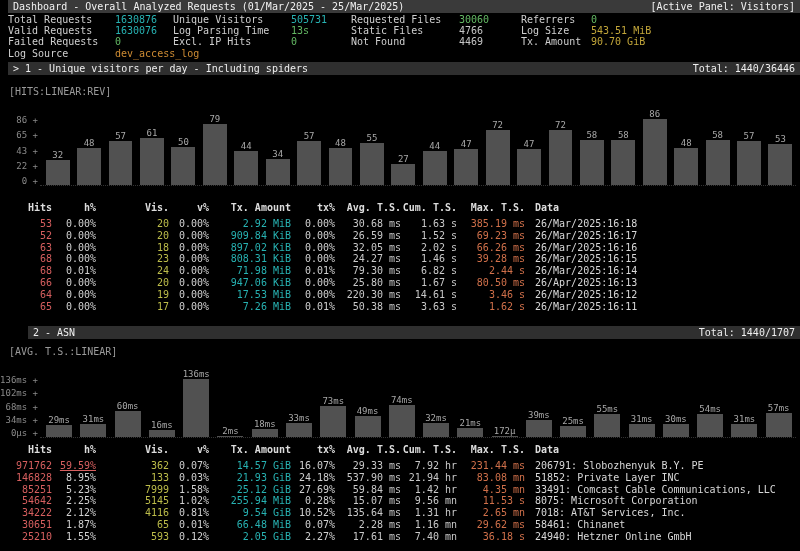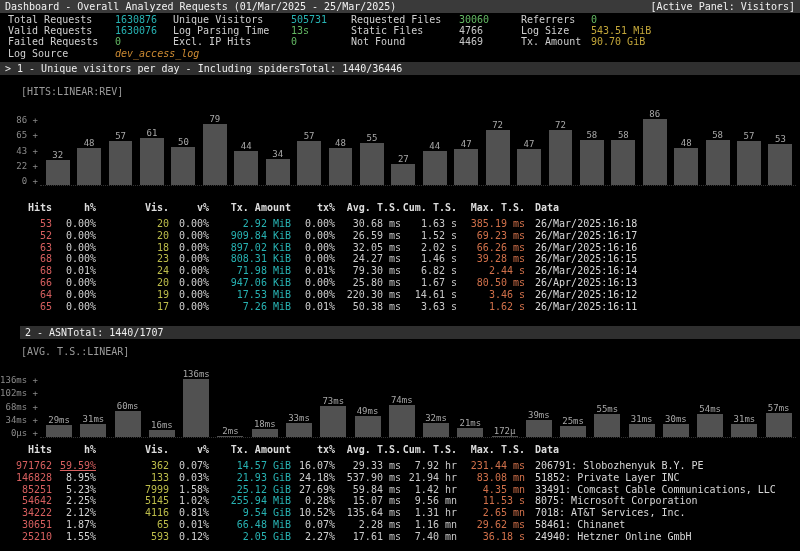--- a/index.html
+++ b/index.html
@@ -1,39 +1,39 @@
 <!DOCTYPE html>
 <html style="--red: #d75f5f; --yellow: #bdbd4a; --cyan: #27b2b2; --green: #63b863; --gold: #c2a63a; --orange: #cd8b33; --maxts: #d0704a; --bar: #515151;"><head>
 <meta charset="utf-8">
 <style>
   html,body{margin:0;padding:0;background:#000;}
   body{width:800px;height:551px;position:relative;overflow:hidden;
        font-family:"DejaVu Sans Mono",monospace;font-size:10px;color:#d0d0d0;}
-  .abs{position:absolute;left:0;right:0;}
+  .abs{position:absolute;left:8px;right:0;}
   
   #titlebar{top:0;height:13px;line-height:13px;background:#3a3a3a;color:#f2f2f2;
             display:flex;justify-content:space-between;padding:0 5px;}
   
   #summary{top:14px;left:8px;right:4px;}
   .srow{display:flex;line-height:11.2px;height:11.2px;white-space:pre;}
   .sl{color:#cfcfcf;}
   .p1{width:107px}.p2{width:58px}.p3{width:118px}.p4{width:60px}
   .p5{width:108px}.p6{width:62px}.p7{width:70px}.p8{flex:1}
   .tone-cyan{color:var(--cyan,#27b2b2);}
   .tone-green{color:var(--green,#63b863);}
   .tone-gold{color:var(--gold,#c2a63a);}
-  .tone-orange{color:var(--orange,#cd8b33);font-style:italic;}
+  .tone-orange{color:var(--orange,#cd8b33);}
   .tone-gray{color:#c6c6c6;}
   
   .phdr{height:13px;line-height:13px;background:#2f2f2f;color:#efefef;
-        display:flex;padding:0 5px;}
+        display:flex;justify-content:space-between;padding:0 5px;}
   #panel1-header{top:62px;}
   #panel2-header{top:326px;margin-left:20px;}
   
-  .meta{color:#9a9a9a;left:21px;right:auto;}
+  .meta{color:#9a9a9a;left:9px;right:auto;}
   #chart1-meta{top:86px;}
   #chart2-meta{top:346px;}
   .chart{left:4px;right:4px;display:flex;}
   #chart1{top:100px;height:86px;}
   #chart2{top:358px;height:80px;}
   .axis{width:36px;display:flex;flex-direction:column;justify-content:space-between;
         align-items:flex-end;color:#8a8a8a;box-sizing:border-box;font-size:9px;
         padding-right:2px;white-space:pre;}
   #chart1 .axis{padding-top:15px;}
   #chart2 .axis{padding-top:17px;}

